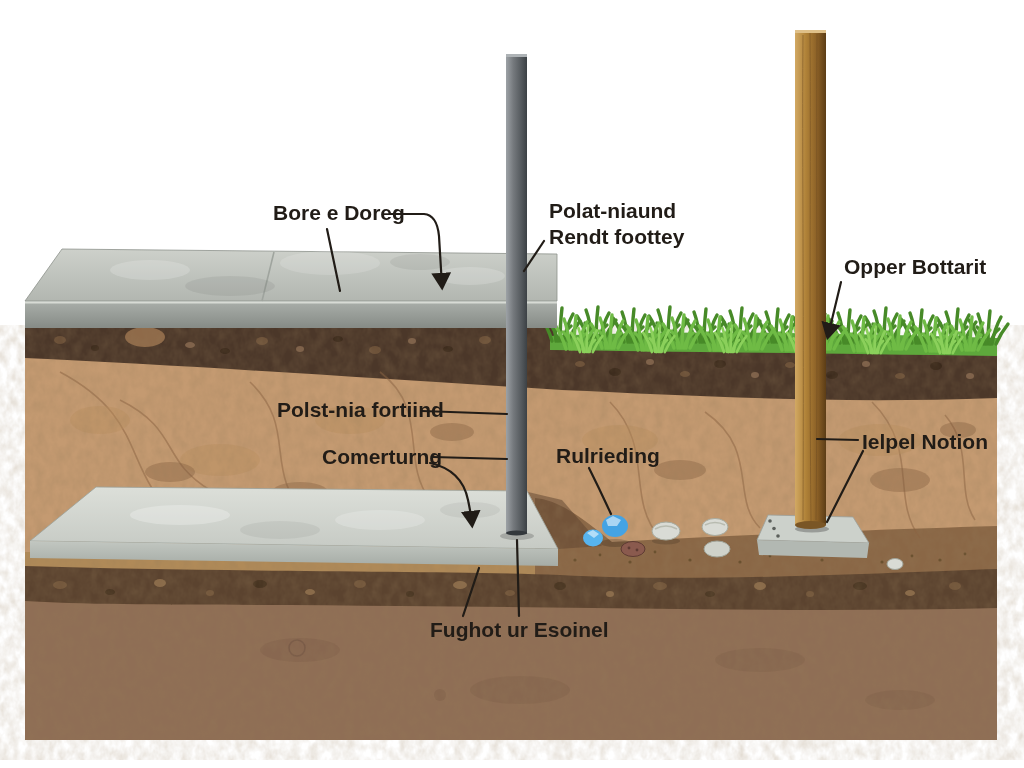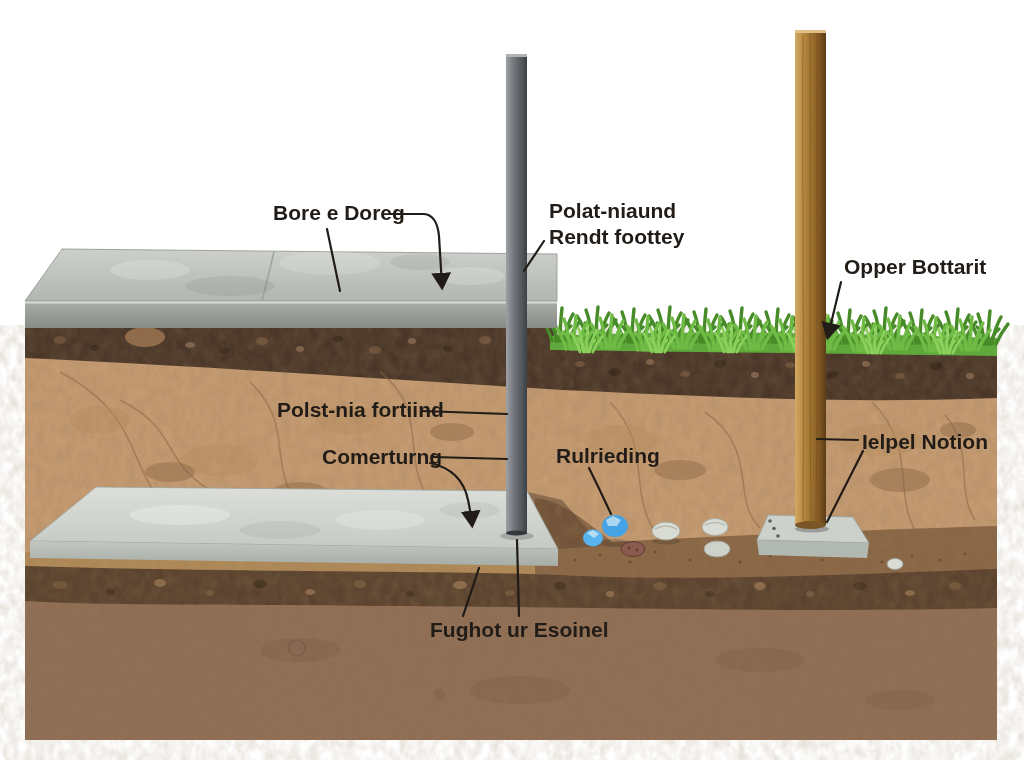--- a/index.html
+++ b/index.html
@@ -1,17 +1,17 @@
 <!DOCTYPE html>
 <html><head>
 <meta charset="utf-8">
 <style>
   html,body{margin:0;padding:0;background:#ffffff;}
   .stage{position:relative;width:1024px;height:768px;background:#ffffff;overflow:hidden;
-         font-family:"Liberation Sans",sans-serif;border-radius:24px;}
+         font-family:"Liberation Sans",sans-serif;}
   svg{display:block;}
   text.lbl{font-family:"Liberation Sans",sans-serif;font-size:21px;font-weight:bold;fill:#211c17;}
   .leader{stroke:#211c17;stroke-width:2.2;fill:none;stroke-linecap:round;}
 </style>
 </head>
 <body>
 
 <div class="stage">
 <svg width="1024" height="768" viewBox="0 0 1024 768">
   <defs>

